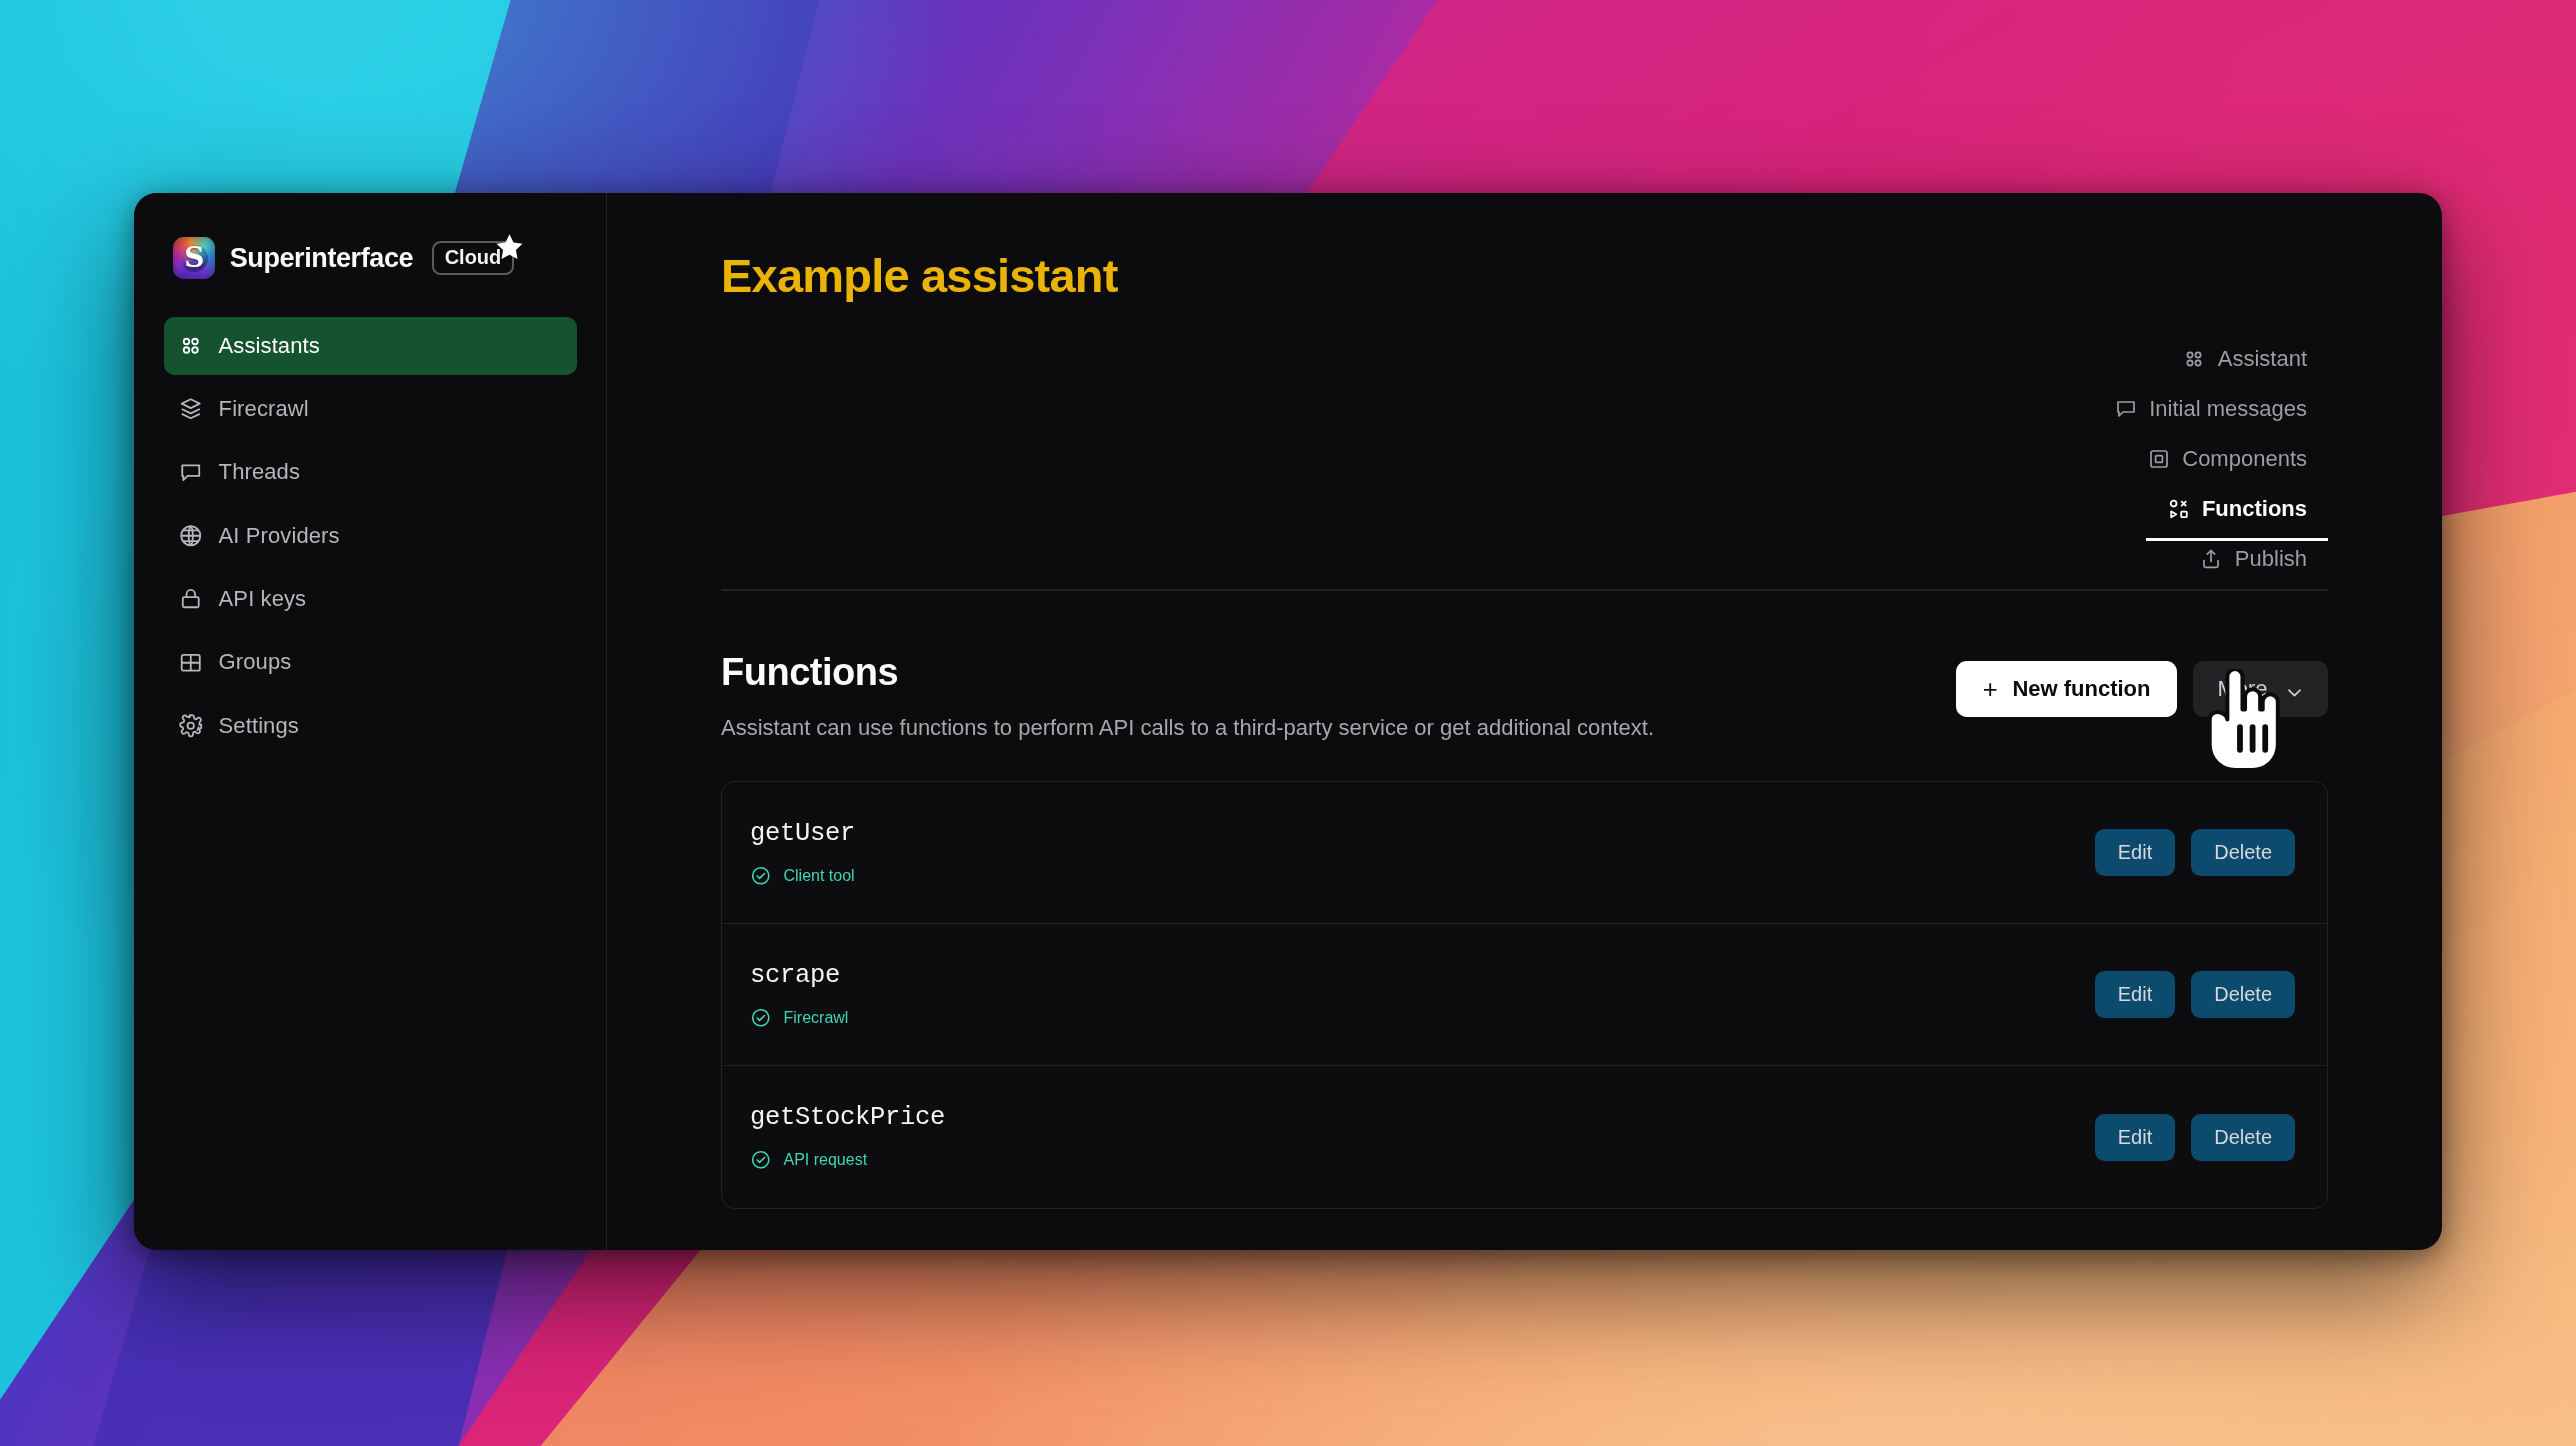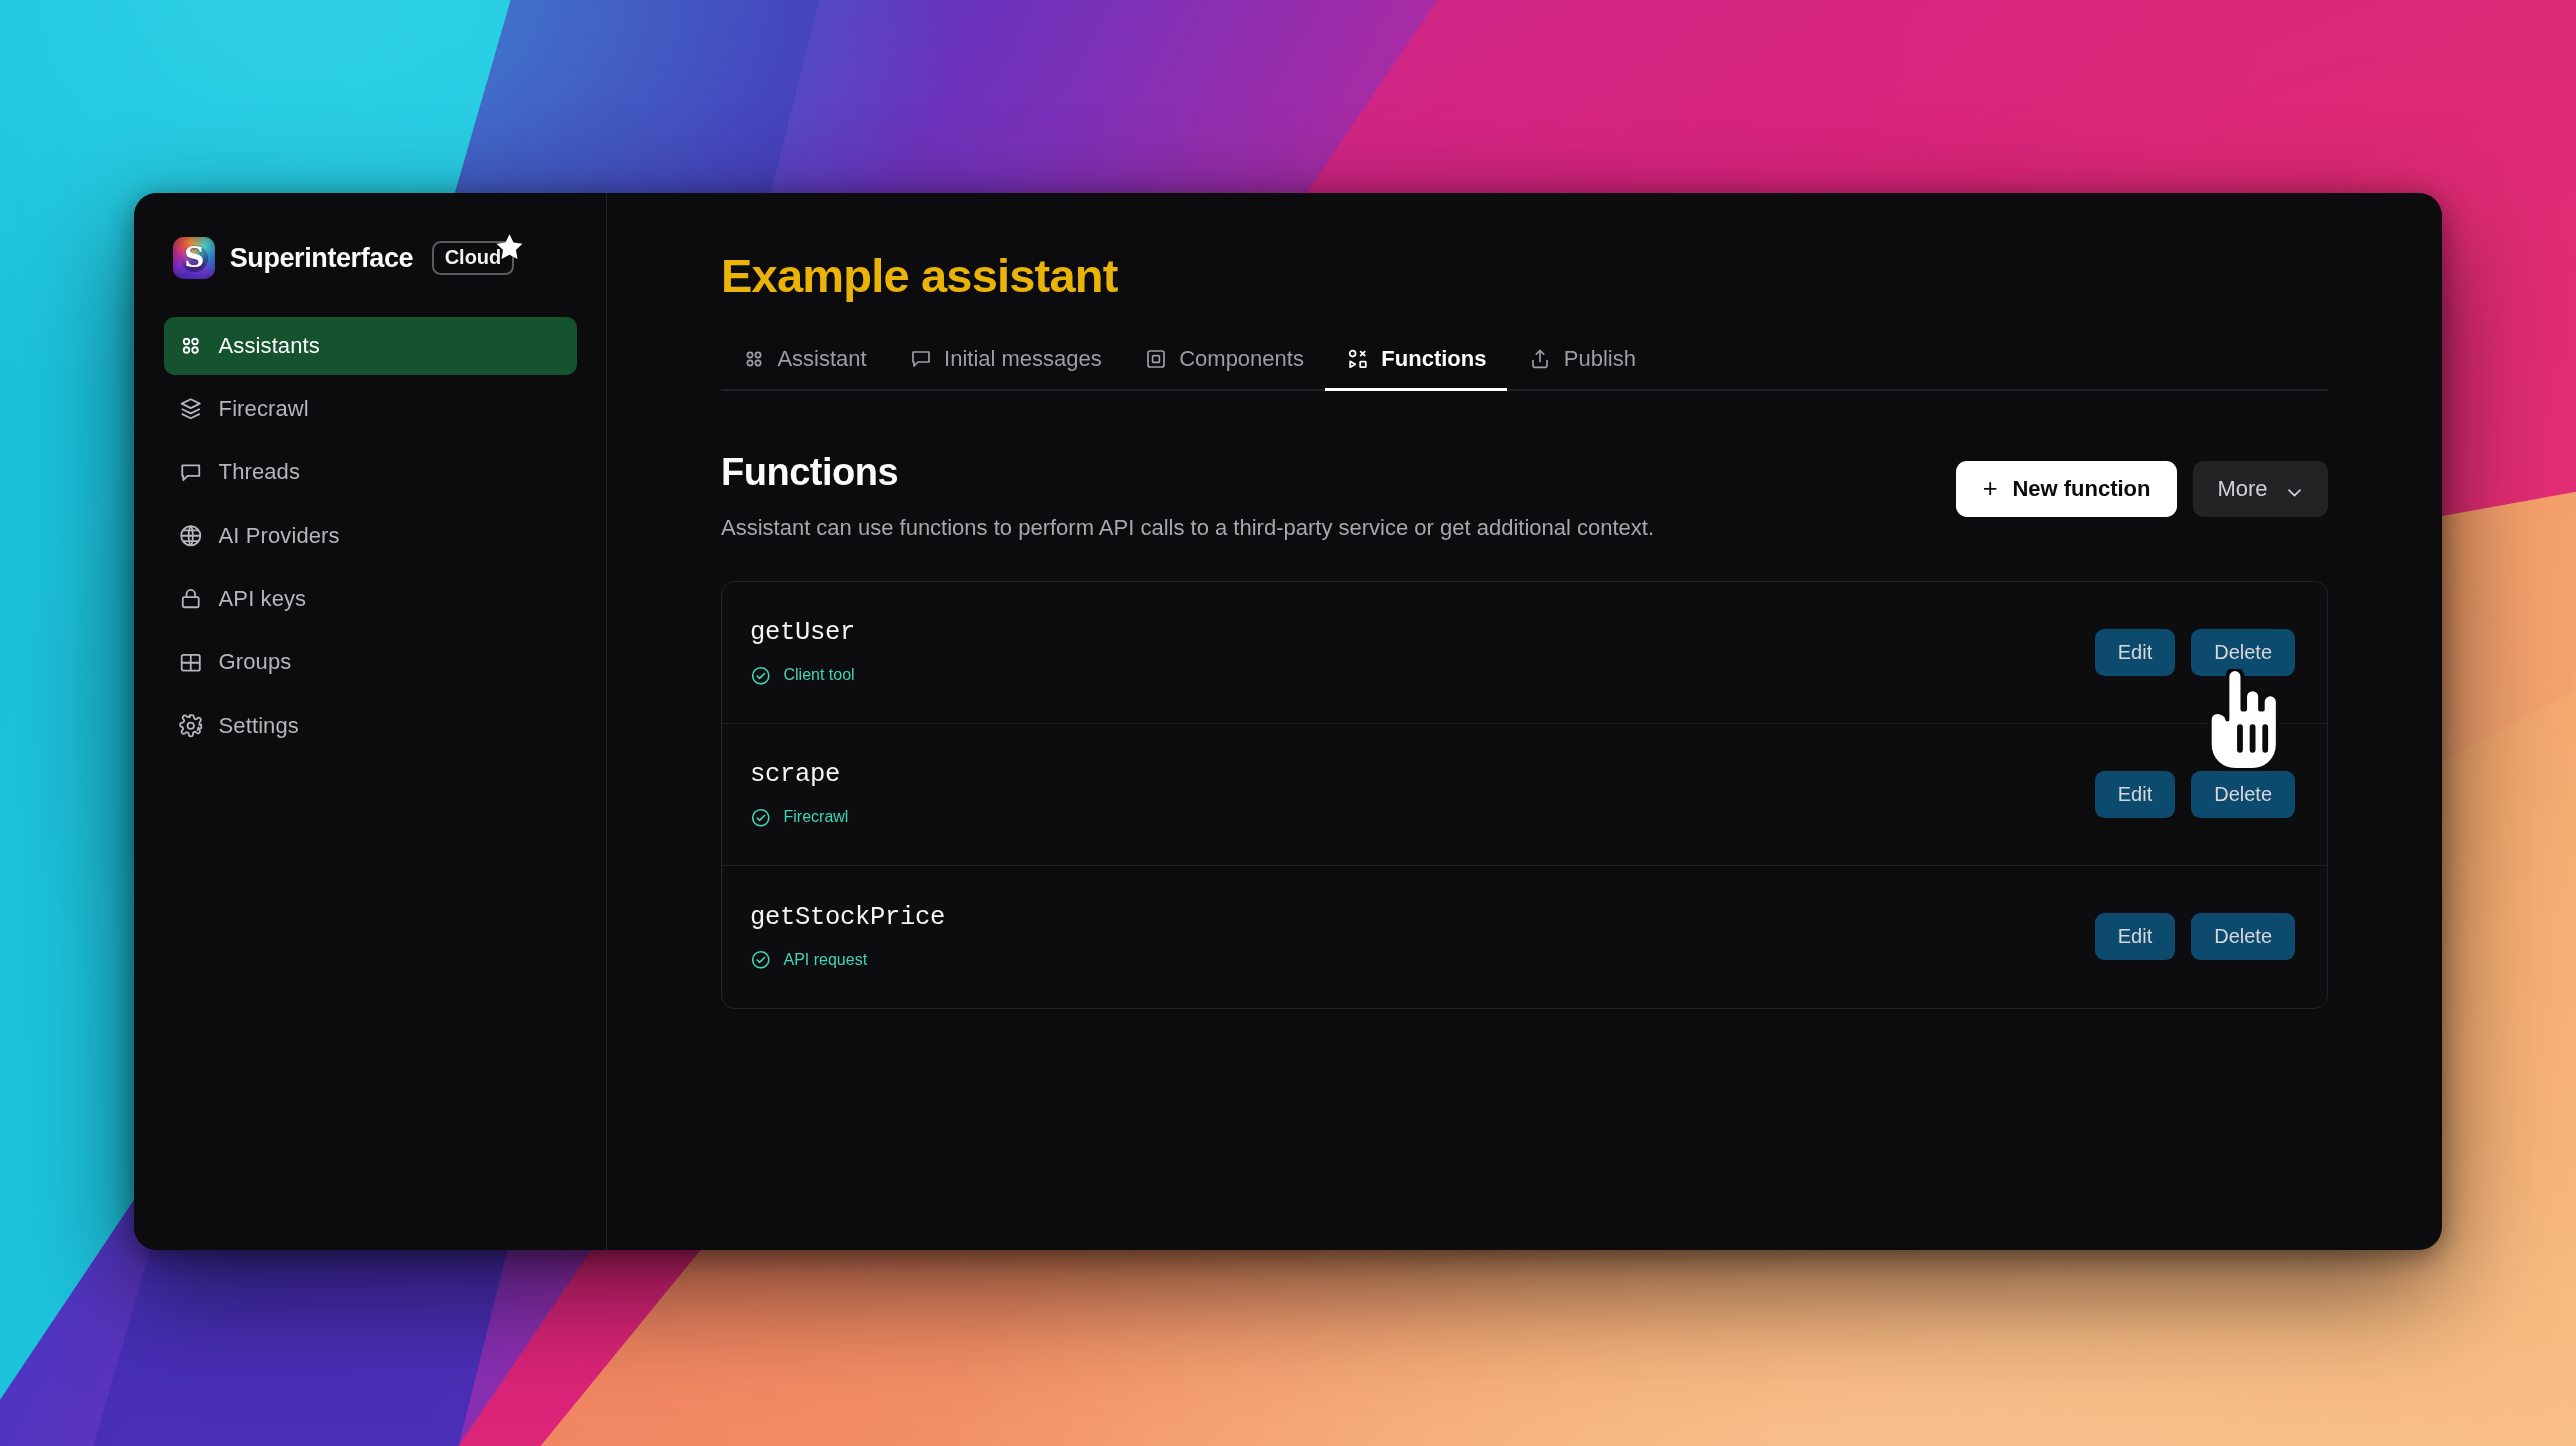--- a/index.html
+++ b/index.html
@@ -163,20 +163,21 @@
     font-weight: 700;
     letter-spacing: -0.8px;
     line-height: 1;
     margin-bottom: 40px;
   }
 
   
   #tabs {
     display: flex; align-items: flex-end; gap: 0;
     border-bottom: 2px solid #222226;
+    flex-direction: column;
   }
   .tab {
     display: flex; align-items: center; gap: 11.4px;
     padding: 6.7px 21px 17.4px 21px;
     color: #9d9da2;
     font-size: 22px;
     white-space: nowrap;
     position: relative;
   }
   .tab.active { color: #ffffff; font-weight: 700; }

